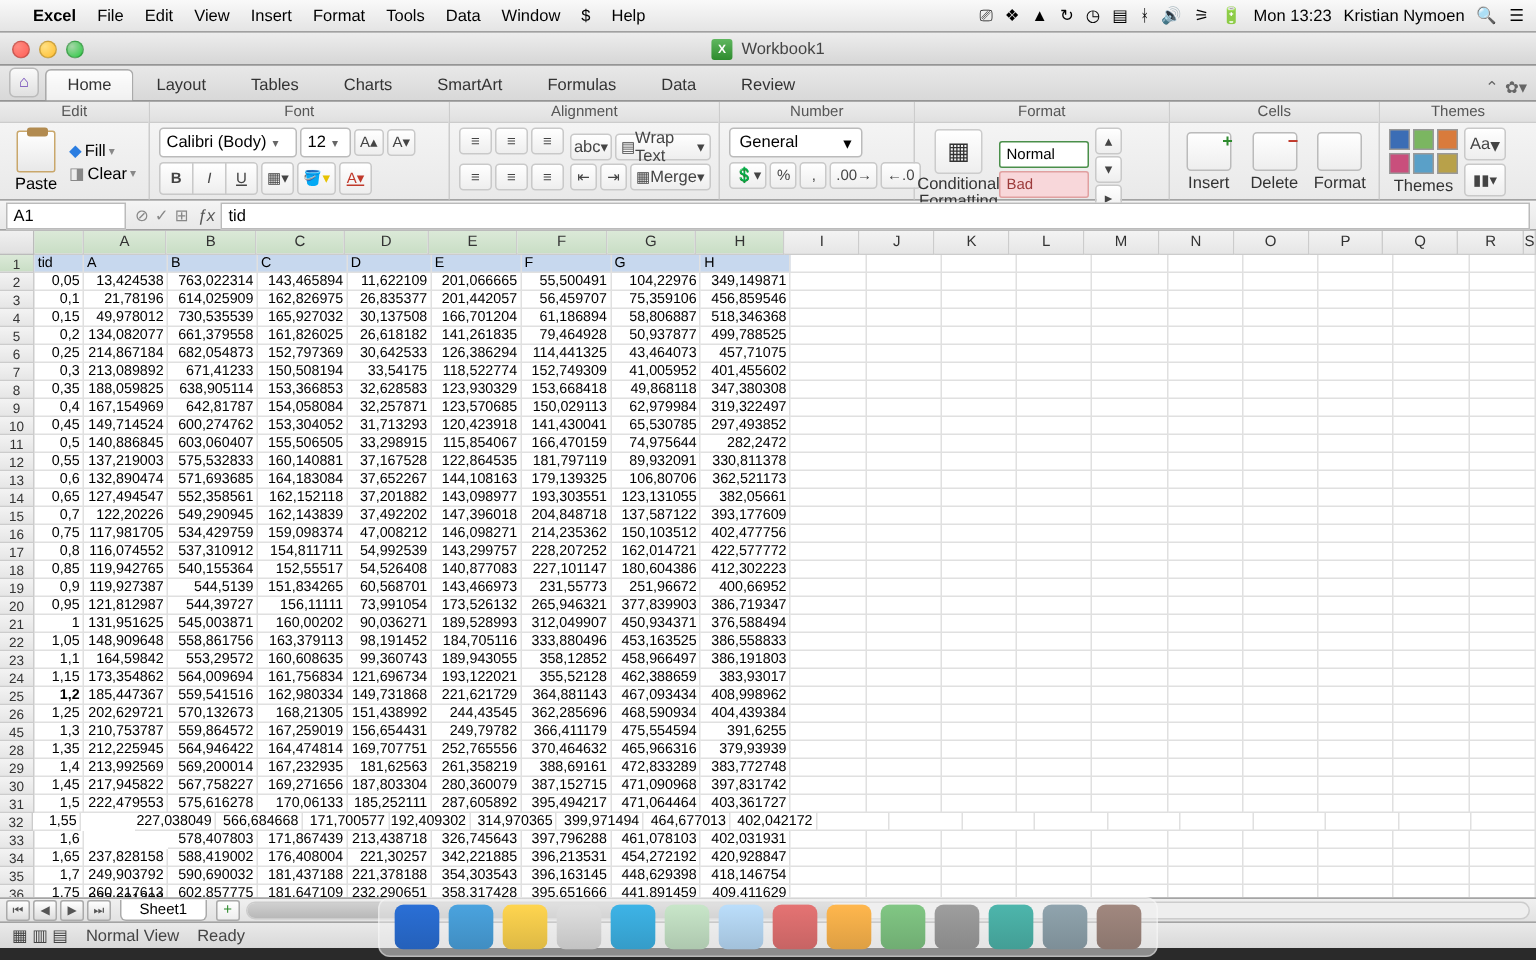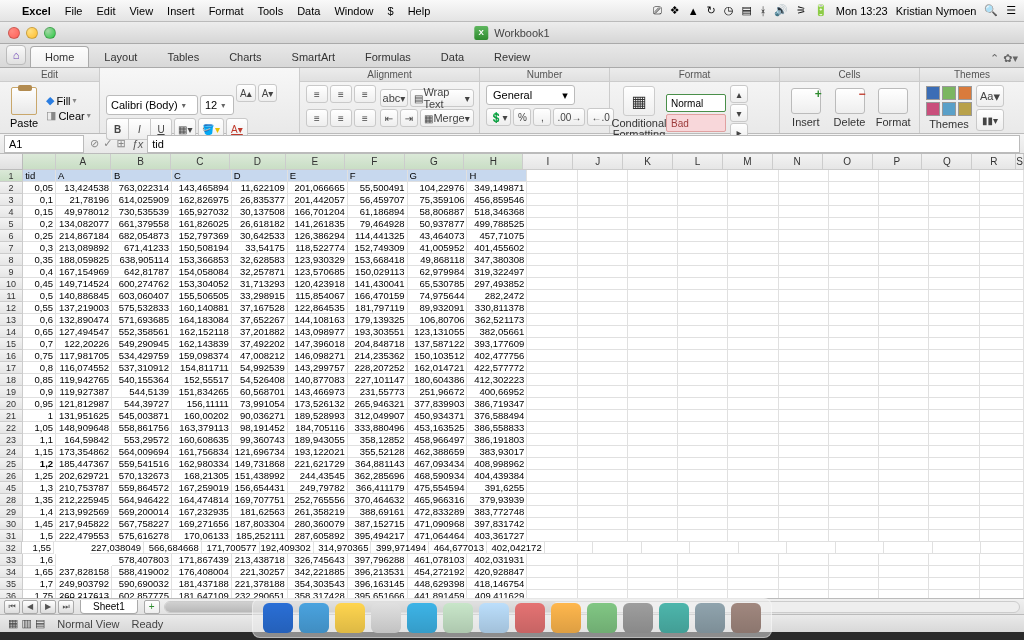--- a/index.html
+++ b/index.html
@@ -27,21 +27,21 @@
 .rgroup { border-right:1px solid #ccc; display:flex; flex-direction:column; padding:0; }
 .rgroup-header { font-size:10px; color:#555; text-align:center; background:linear-gradient(#ececec,#e0e0e0); border-bottom:1px solid #ccc; padding:1px 4px; }
 .rgroup-body { flex:1; display:flex; align-items:center; gap:4px; padding:3px 6px; }
 .icon-btn { min-width:22px; height:22px; border:1px solid #c9c9c9; background:linear-gradient(#fff,#eee); border-radius:3px; display:inline-flex; align-items:center; justify-content:center; font-size:10px; color:#444; padding:0 3px; }
 .icon-btn.small { min-width:18px; height:18px; }
 .vstack { display:flex; flex-direction:column; gap:2px; }
 .hstack { display:flex; gap:2px; align-items:center; }
 .paste-big { width:36px; height:46px; display:flex; flex-direction:column; align-items:center; justify-content:center; gap:2px; border:1px solid transparent; border-radius:3px; }
 .paste-big .pb-icon { width:26px; height:28px; background:linear-gradient(#fff,#e8e8e8); border:1px solid #c9a76b; border-radius:2px; position:relative; }
 .paste-big .pb-icon:before { content:""; position:absolute; top:-3px; left:6px; width:14px; height:6px; background:#b28b50; border-radius:2px; }
-.font-select { height:20px; border:1px solid #bbb; background:#fff; font-size:11px; padding:0 4px; display:inline-flex; align-items:center; gap:4px; border-radius:3px;margin-top:24px; }
+.font-select { height:20px; border:1px solid #bbb; background:#fff; font-size:11px; padding:0 4px; display:inline-flex; align-items:center; gap:4px; border-radius:3px; }
 .font-select .caret { font-size:8px; color:#666; }
 .seg3 { display:flex; }
 .seg3 .icon-btn { border-radius:0; border-right:none; }
 .seg3 .icon-btn:first-child { border-radius:3px 0 0 3px; }
 .seg3 .icon-btn:last-child { border-radius:0 3px 3px 0; border-right:1px solid #c9c9c9; }
 .align-grid { display:grid; grid-template-columns:repeat(3,22px); grid-auto-rows:22px; gap:2px; }
 .number-sel { height:20px; border:1px solid #bbb; background:#fff; border-radius:3px; padding:0 6px; display:inline-flex; align-items:center; gap:30px; }
 .fmt-big { width:46px; display:flex; flex-direction:column; align-items:center; gap:2px; font-size:9px; color:#333; }
 .fmt-big .fb-icon { width:32px; height:30px; background:linear-gradient(#fff,#eee); border:1px solid #ccc; border-radius:3px; display:flex; align-items:center; justify-content:center; font-size:16px; }
 .styles-box { display:flex; flex-direction:column; gap:2px; }
@@ -162,20 +162,21 @@
           </div>
         <div class="hstack">
             <span style="color:#888">◨</span>
             <span>Clear</span>
             <span style="font-size:8px;color:#888">▾</span>
           </div>
       </div>
     </div>
   </div>
   <div class="rgroup" style="width:200px">
+    <div class="rgroup-header">Font</div>
     <div class="rgroup-body" style="flex-direction:column;align-items:flex-start;gap:3px">
       <div class="hstack">
         <div class="font-select" style="width:92px">
             <span>Calibri (Body)</span>
             <span class="caret">▾</span>
           </div>
         <div class="font-select" style="width:34px">
             <span>12</span>
             <span class="caret">▾</span>
           </div>

